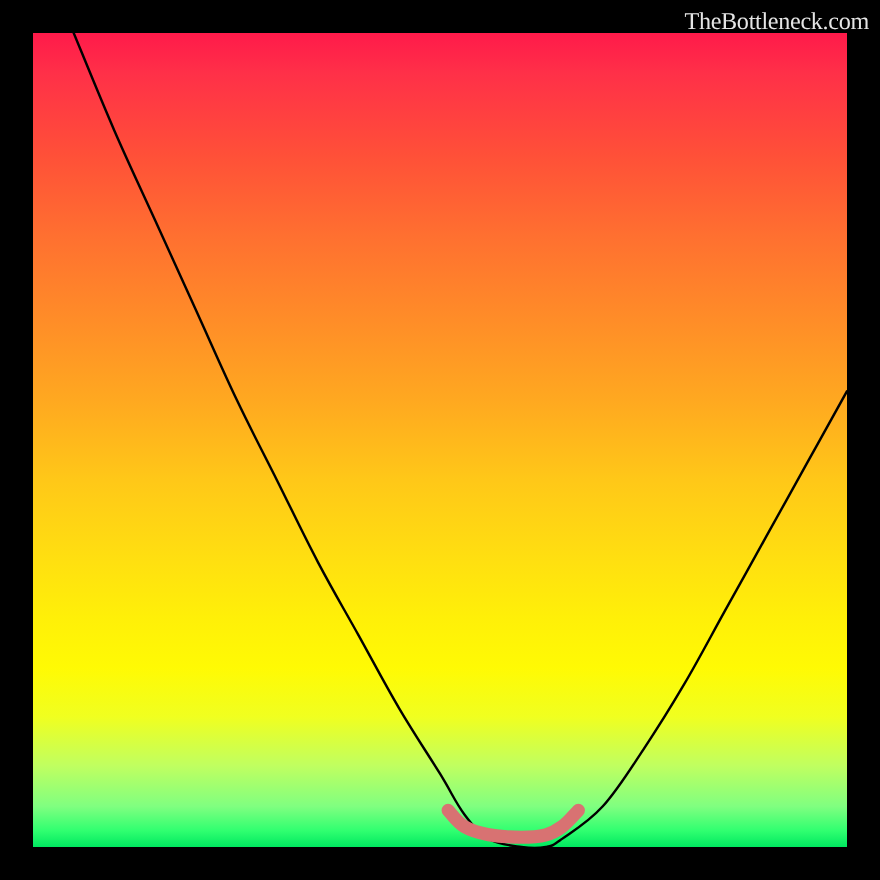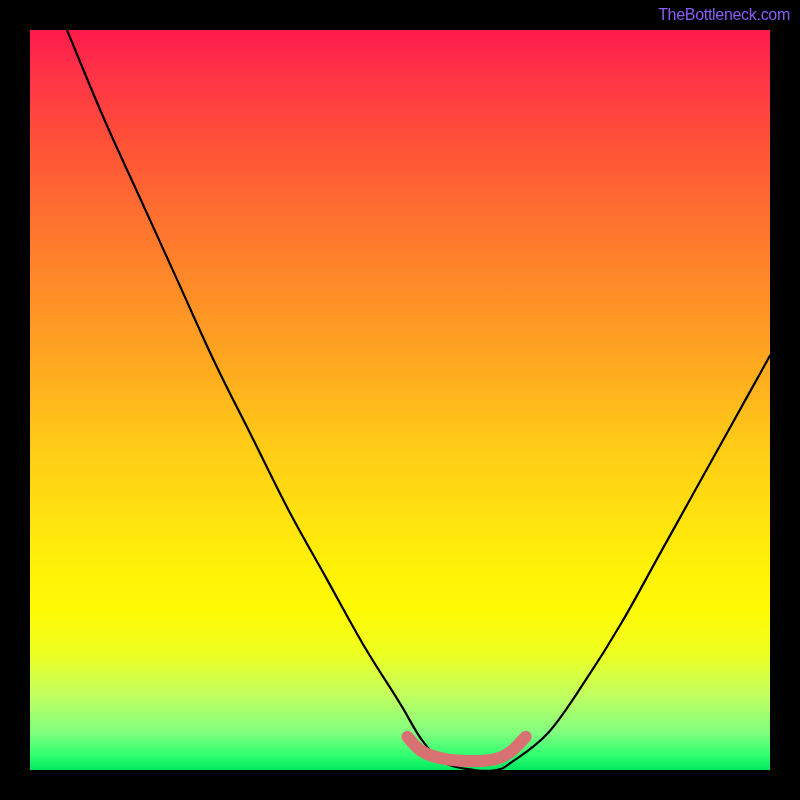--- a/index.html
+++ b/index.html
@@ -31,23 +31,23 @@
       #c0ff60 90%,
       #80ff80 95%,
       #30ff70 98%,
       #00e860 100%
     );
   }
   .credit {
     position: absolute;
     top: 6px;
     right: 10px;
-    color: #8b5cf6;
-    font-family: Liberation Sans, sans-serif;
-    font-size: 16px;
+    color: #e5e5e5;
+    font-family: Liberation Serif, serif;
+    font-size: 22px;
     font-weight: 500;
     z-index: 10;
     letter-spacing: -0.3px;
   }
   svg.curve {
     position: absolute;
     left: 30px;
     top: 30px;
     width: 740px;
     height: 740px;

